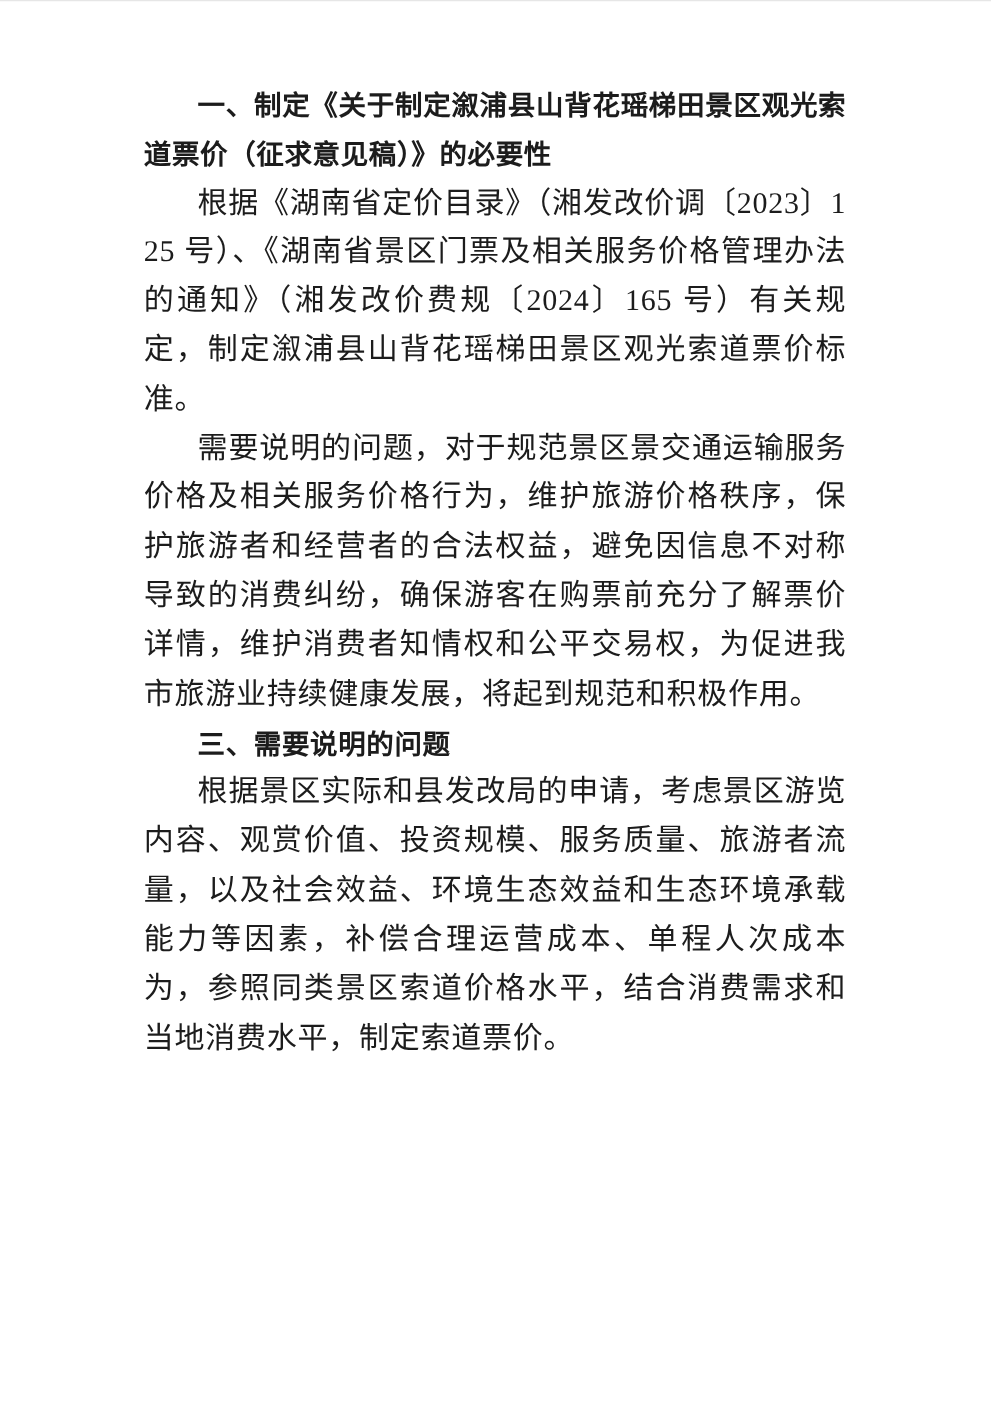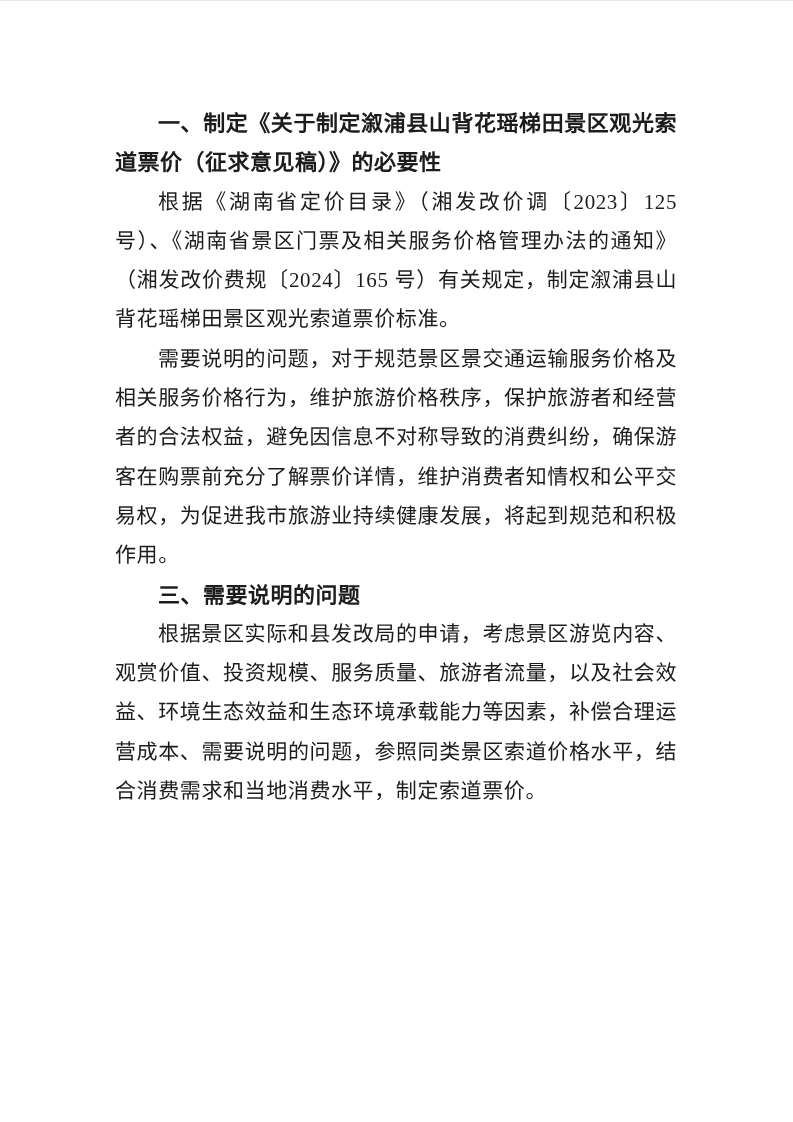--- a/index.html
+++ b/index.html
@@ -6,39 +6,39 @@
     margin: 0;
     padding: 0;
     background: #ffffff;
   }
   .page {
     position: relative;
     width: 793px;
     height: 1122px;
     background: #ffffff;
     box-sizing: border-box;
-    padding: 103px 116px 0 115px;
+    padding: 64px 116px 0 115px;
     border-top: 1px solid #e6e6e6;
     overflow: hidden;
     color: #1c1c1c;
   }
   .doc-heading {
     font-family: "Liberation Sans", "DejaVu Sans", sans-serif;
     font-weight: 700;
     font-size: 22px;
     line-height: 39.3px;
     text-align: justify;
     text-indent: 43px;
     margin: 0;
     letter-spacing: 0.5px;
   }
   .doc-para {
     font-family: "Liberation Serif", "DejaVu Serif", serif;
     font-weight: 400;
-    font-size: 21px;
+    font-size: 24px;
     line-height: 39.3px;
     text-align: justify;
     text-align-last: left;
     text-indent: 43px;
     margin: 0;
     letter-spacing: 0.6px;
     word-break: break-all;
   }
 </style>
 </head>
@@ -48,16 +48,16 @@
 
   <section>
     <h2 class="doc-heading">一、制定《关于制定溆浦县山背花瑶梯田景区观光索道票价（征求意见稿）》的必要性</h2>
     <p class="doc-para">根据《湖南省定价目录》（湘发改价调〔2023〕125 号）、《湖南省景区门票及相关服务价格管理办法的通知》（湘发改价费规〔2024〕165 号）有关规定，制定溆浦县山背花瑶梯田景区观光索道票价标准。</p>
     <p class="doc-para">需要说明的问题，对于规范景区景交通运输服务价格及相关服务价格行为，维护旅游价格秩序，保护旅游者和经营者的合法权益，避免因信息不对称导致的消费纠纷，确保游客在购票前充分了解票价详情，维护消费者知情权和公平交易权，为促进我市旅游业持续健康发展，将起到规范和积极作用。</p>
   </section>
 
 
   <section>
     <h2 class="doc-heading">三、需要说明的问题</h2>
-    <p class="doc-para">根据景区实际和县发改局的申请，考虑景区游览内容、观赏价值、投资规模、服务质量、旅游者流量，以及社会效益、环境生态效益和生态环境承载能力等因素，补偿合理运营成本、需要说明的问题，参照同类景区索道价格水平，结合消费需求和当地消费水平，制定索道票价。</p>
+    <p class="doc-para">根据景区实际和县发改局的申请，考虑景区游览内容、观赏价值、投资规模、服务质量、旅游者流量，以及社会效益、环境生态效益和生态环境承载能力等因素，补偿合理运营成本、单程人次成本为，参照同类景区索道价格水平，结合消费需求和当地消费水平，制定索道票价。</p>
   </section>
 
 </div>
 
 </body></html>

